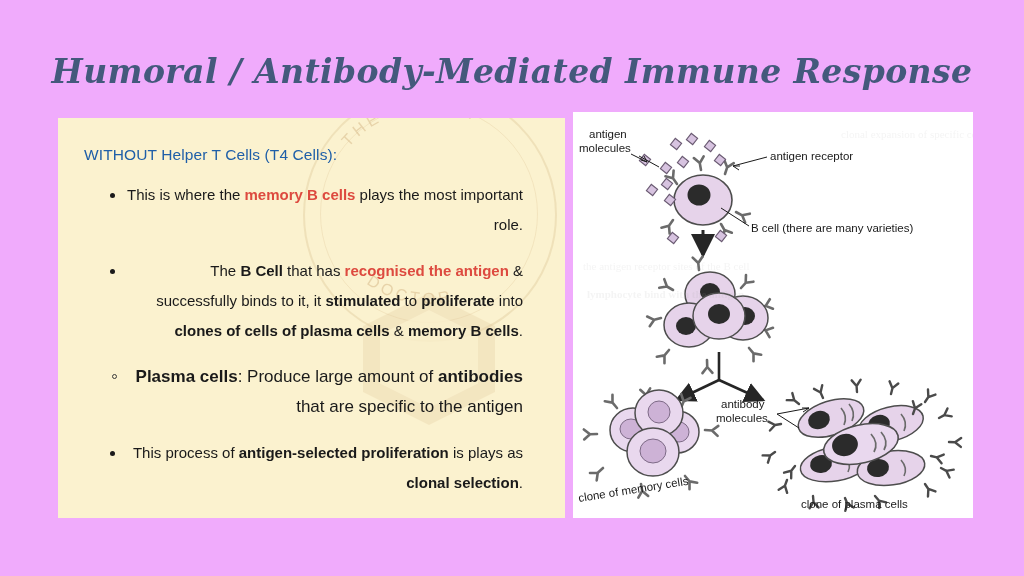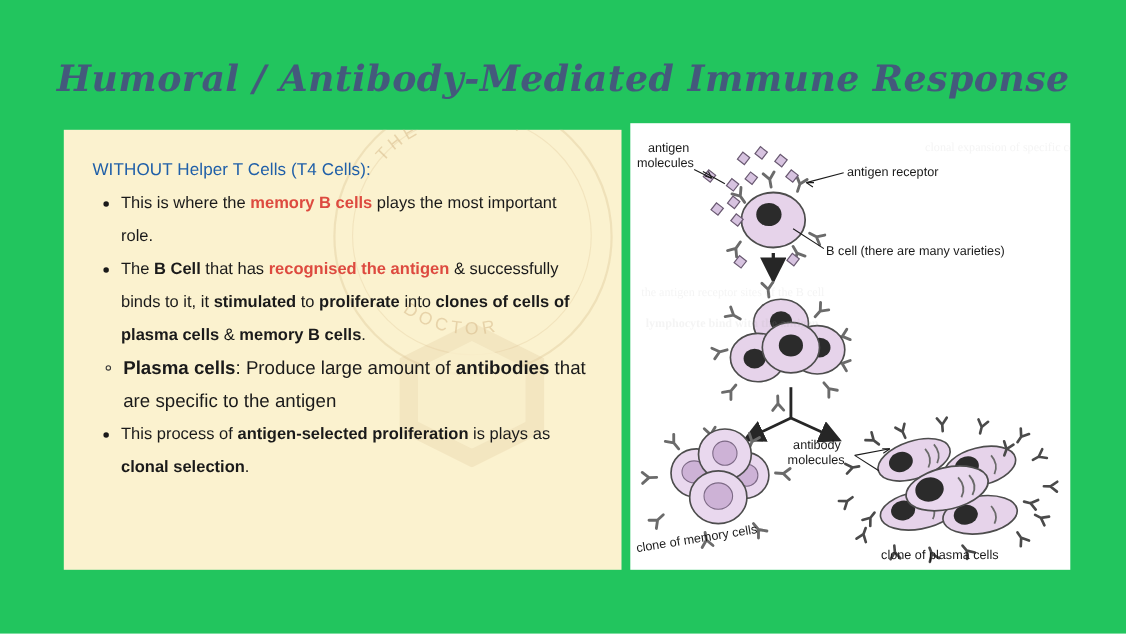--- a/index.html
+++ b/index.html
@@ -2,21 +2,21 @@
 <html><head>
 <meta charset="utf-8">
 <style>
   html,body{margin:0;padding:0;}
   body{
     width:1024px;height:576px;overflow:hidden;
     background:#ffffff;
     font-family:"Liberation Sans", sans-serif;
     position:relative;
   }
-  .slide{position:absolute;inset:0;background:#22c55e;}
+  .slide{position:absolute;inset:0;background:#f0abfc;}
 
   
   .title{
     position:absolute;left:0;top:52px;width:1024px;
     text-align:center;
     font-family:"DejaVu Serif", serif;
     font-style:italic;
     font-weight:700;
     font-size:33px;
     letter-spacing:0.4px;
@@ -68,21 +68,22 @@
     margin:0 0 6px 0;letter-spacing:0.1px;
   }
 
   ul.lvl1{list-style:none;margin:0;padding:0;}
   ul.lvl1 > li{
     position:relative;
     padding-left:26px;
     font-size:15px;
     line-height:30px;
     color:#1a1a1a;
-    margin:0;
+    margin:16px;
+    text-align:right;
   }
   ul.lvl1 > li.bulleted::before{
     content:"";position:absolute;left:10px;top:13px;
     width:5px;height:5px;border-radius:50%;background:#1a1a1a;
   }
   ul.lvl2{list-style:none;margin:0;padding:0;}
   ul.lvl2 > li{
     position:relative;padding-left:28px;
     font-size:17px;line-height:30px;color:#1a1a1a;
   }

